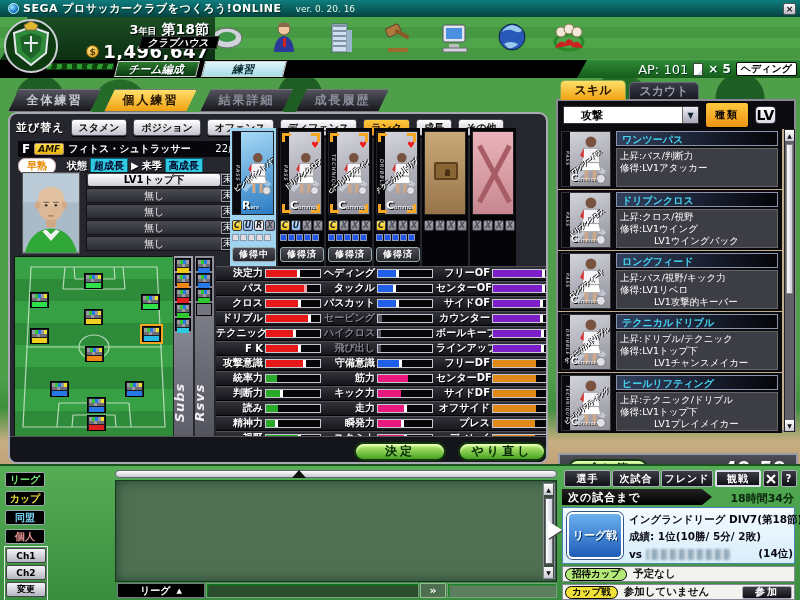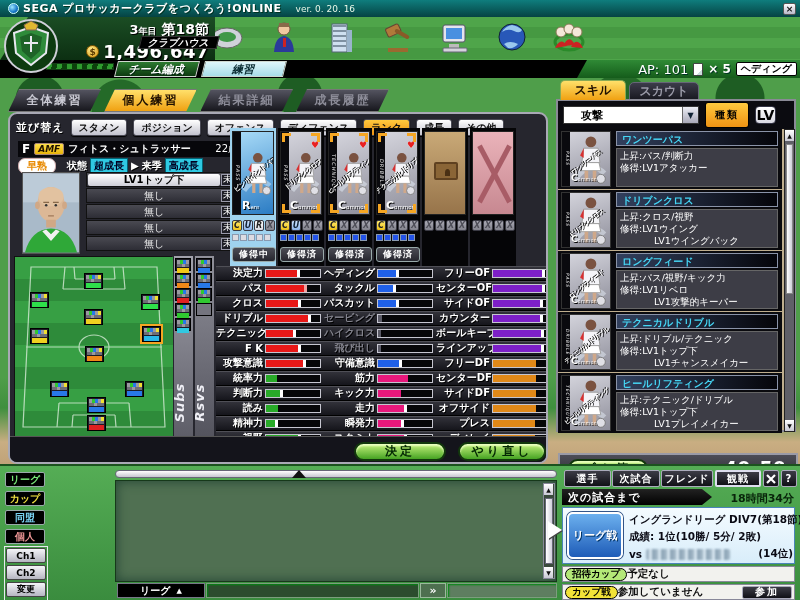--- a/index.html
+++ b/index.html
@@ -191,21 +191,21 @@
 .mbtn.watch{border:2px solid #dde}
 #toolsbtn{left:763px;width:16px}#helpbtn{left:781px;width:16px}
 #nextband{position:absolute;left:562px;top:23px;width:150px;height:16px;background:linear-gradient(#222,#000);clip-path:polygon(0 0,calc(100% - 10px) 0,100% 50%,calc(100% - 10px) 100%,0 100%);color:#fff;font-size:11px;font-weight:bold;display:flex;align-items:center;padding-left:6px;letter-spacing:1px}
 #nexttime{position:absolute;right:6px;top:25px;color:#042;font-size:11px;font-weight:bold;color:#08240a}
 #infobox{position:absolute;left:562px;top:41px;width:233px;height:57px;background:linear-gradient(#f4fbff,#d8edfa);border:1px solid #4a84b8;padding:3px}
 #leaguebtn{position:absolute;left:4px;top:4px;width:56px;height:47px;background:linear-gradient(#6cb0ee,#1e5cb8);border:2px solid #fff;border-radius:6px;color:#fff;font-size:11px;font-weight:bold;display:flex;align-items:center;justify-content:center;text-shadow:1px 1px 0 #036;box-shadow:0 0 0 1px #358}
 .mline{position:absolute;left:66px;width:162px;color:#0a0a14;font-size:10.5px;font-weight:bold;white-space:nowrap}
 #ml1{top:5px}#ml2{top:22px}#ml3{top:39px;display:flex;align-items:center;gap:4px;width:164px}
 #oppblur{display:inline-block;width:84px;height:11px;border-radius:2px;background:repeating-linear-gradient(90deg,#9fb4c4 0 3px,#d5e4ee 3px 6px,#8fa6b8 6px 9px);filter:blur(1px)}
 #mlrank{margin-left:auto}
-.rowlite{position:absolute;left:562px;width:233px;height:16px;background:#f2f2ee;border:1px solid #889;display:flex;align-items:center;padding:4px 2px}
+.rowlite{position:absolute;left:562px;width:233px;height:16px;background:#f2f2ee;border:1px solid #889;display:flex;align-items:center;gap:6px;padding:4px 2px}
 #inviterow{top:100px}#cuprow{top:118px}
 .pilllab{height:13px;padding:0 6px;border:1px solid #000;border-radius:7px;font-size:9.5px;font-weight:bold;display:flex;align-items:center}
 #invitepill{background:#b4e878}#cuppill{background:#f2e238}
 .rowtxt{font-size:10.5px;font-weight:bold;color:#111}
 #joinbtn{margin-left:auto;width:50px;height:13px;background:linear-gradient(#3c3c46,#101016);border:1px solid #aab;border-radius:2px;color:#fff;font-size:10px;font-weight:bold;display:flex;align-items:center;justify-content:center;letter-spacing:2px}
 #cursor{left:548px;top:521px;width:0;height:0;border-top:9px solid transparent;border-bottom:9px solid transparent;border-left:14px solid #fff;filter:drop-shadow(1px 1px 0 #444);z-index:9}
 </style>
 </head>
 <body>
 

